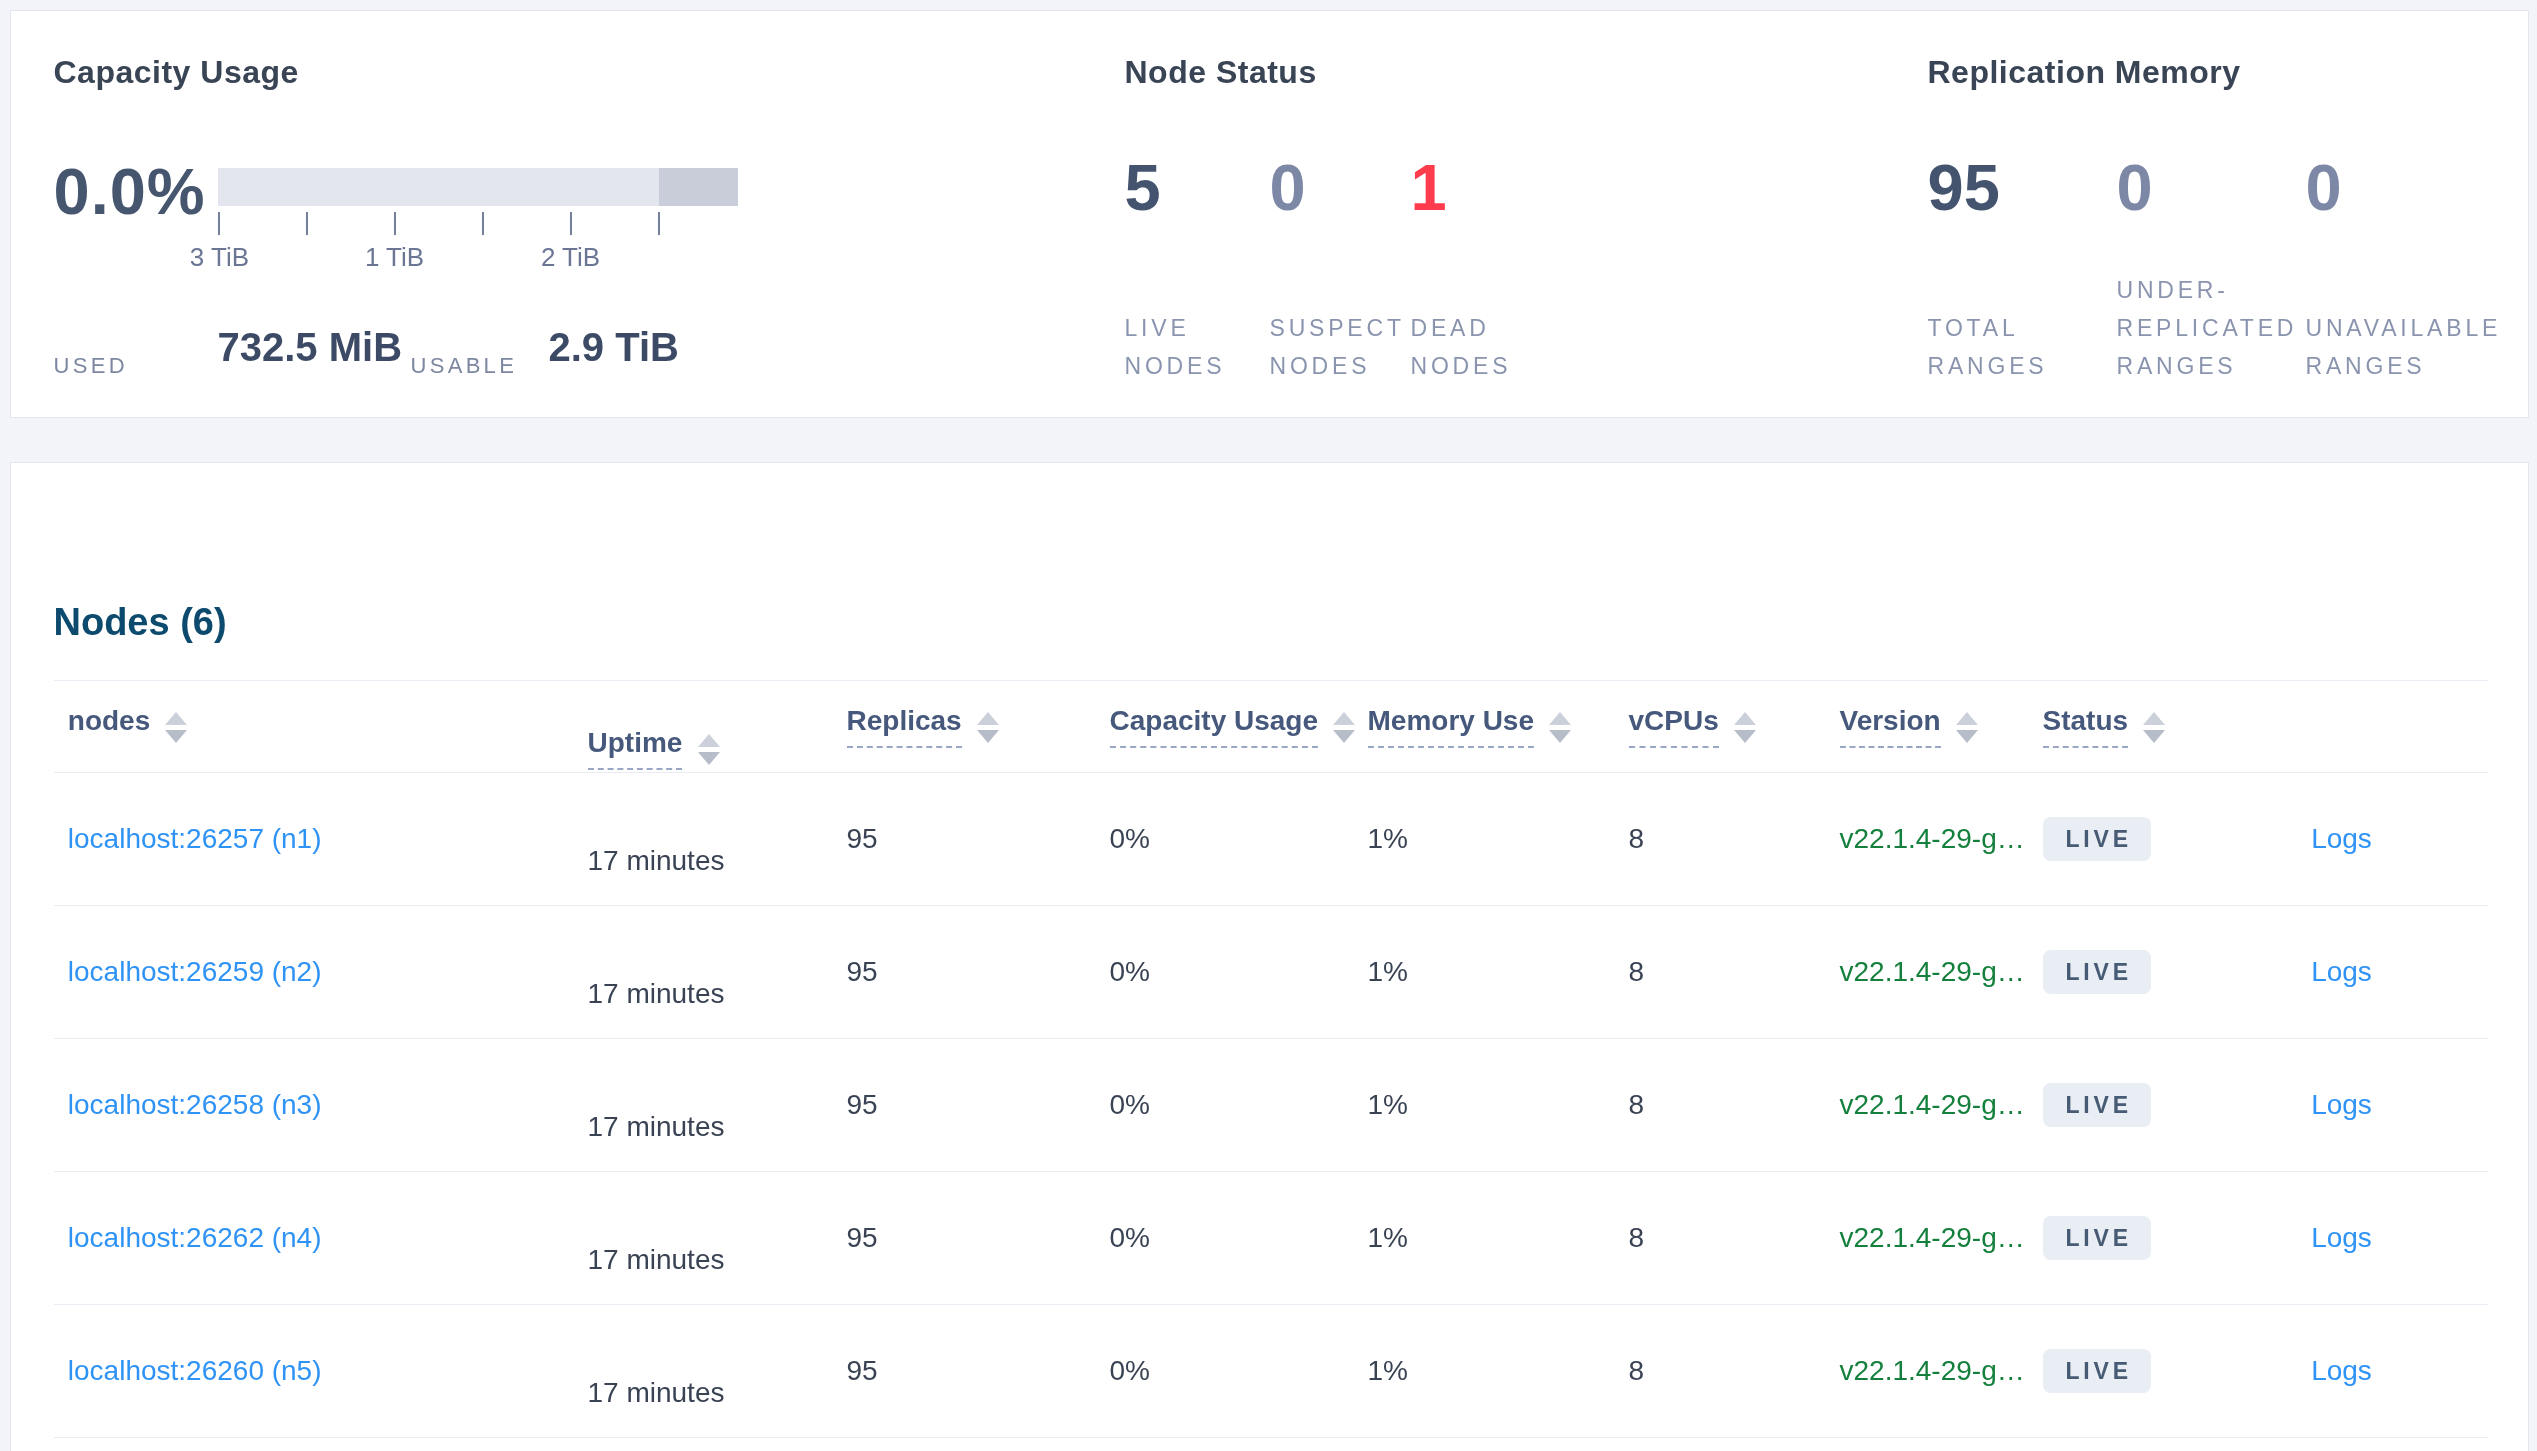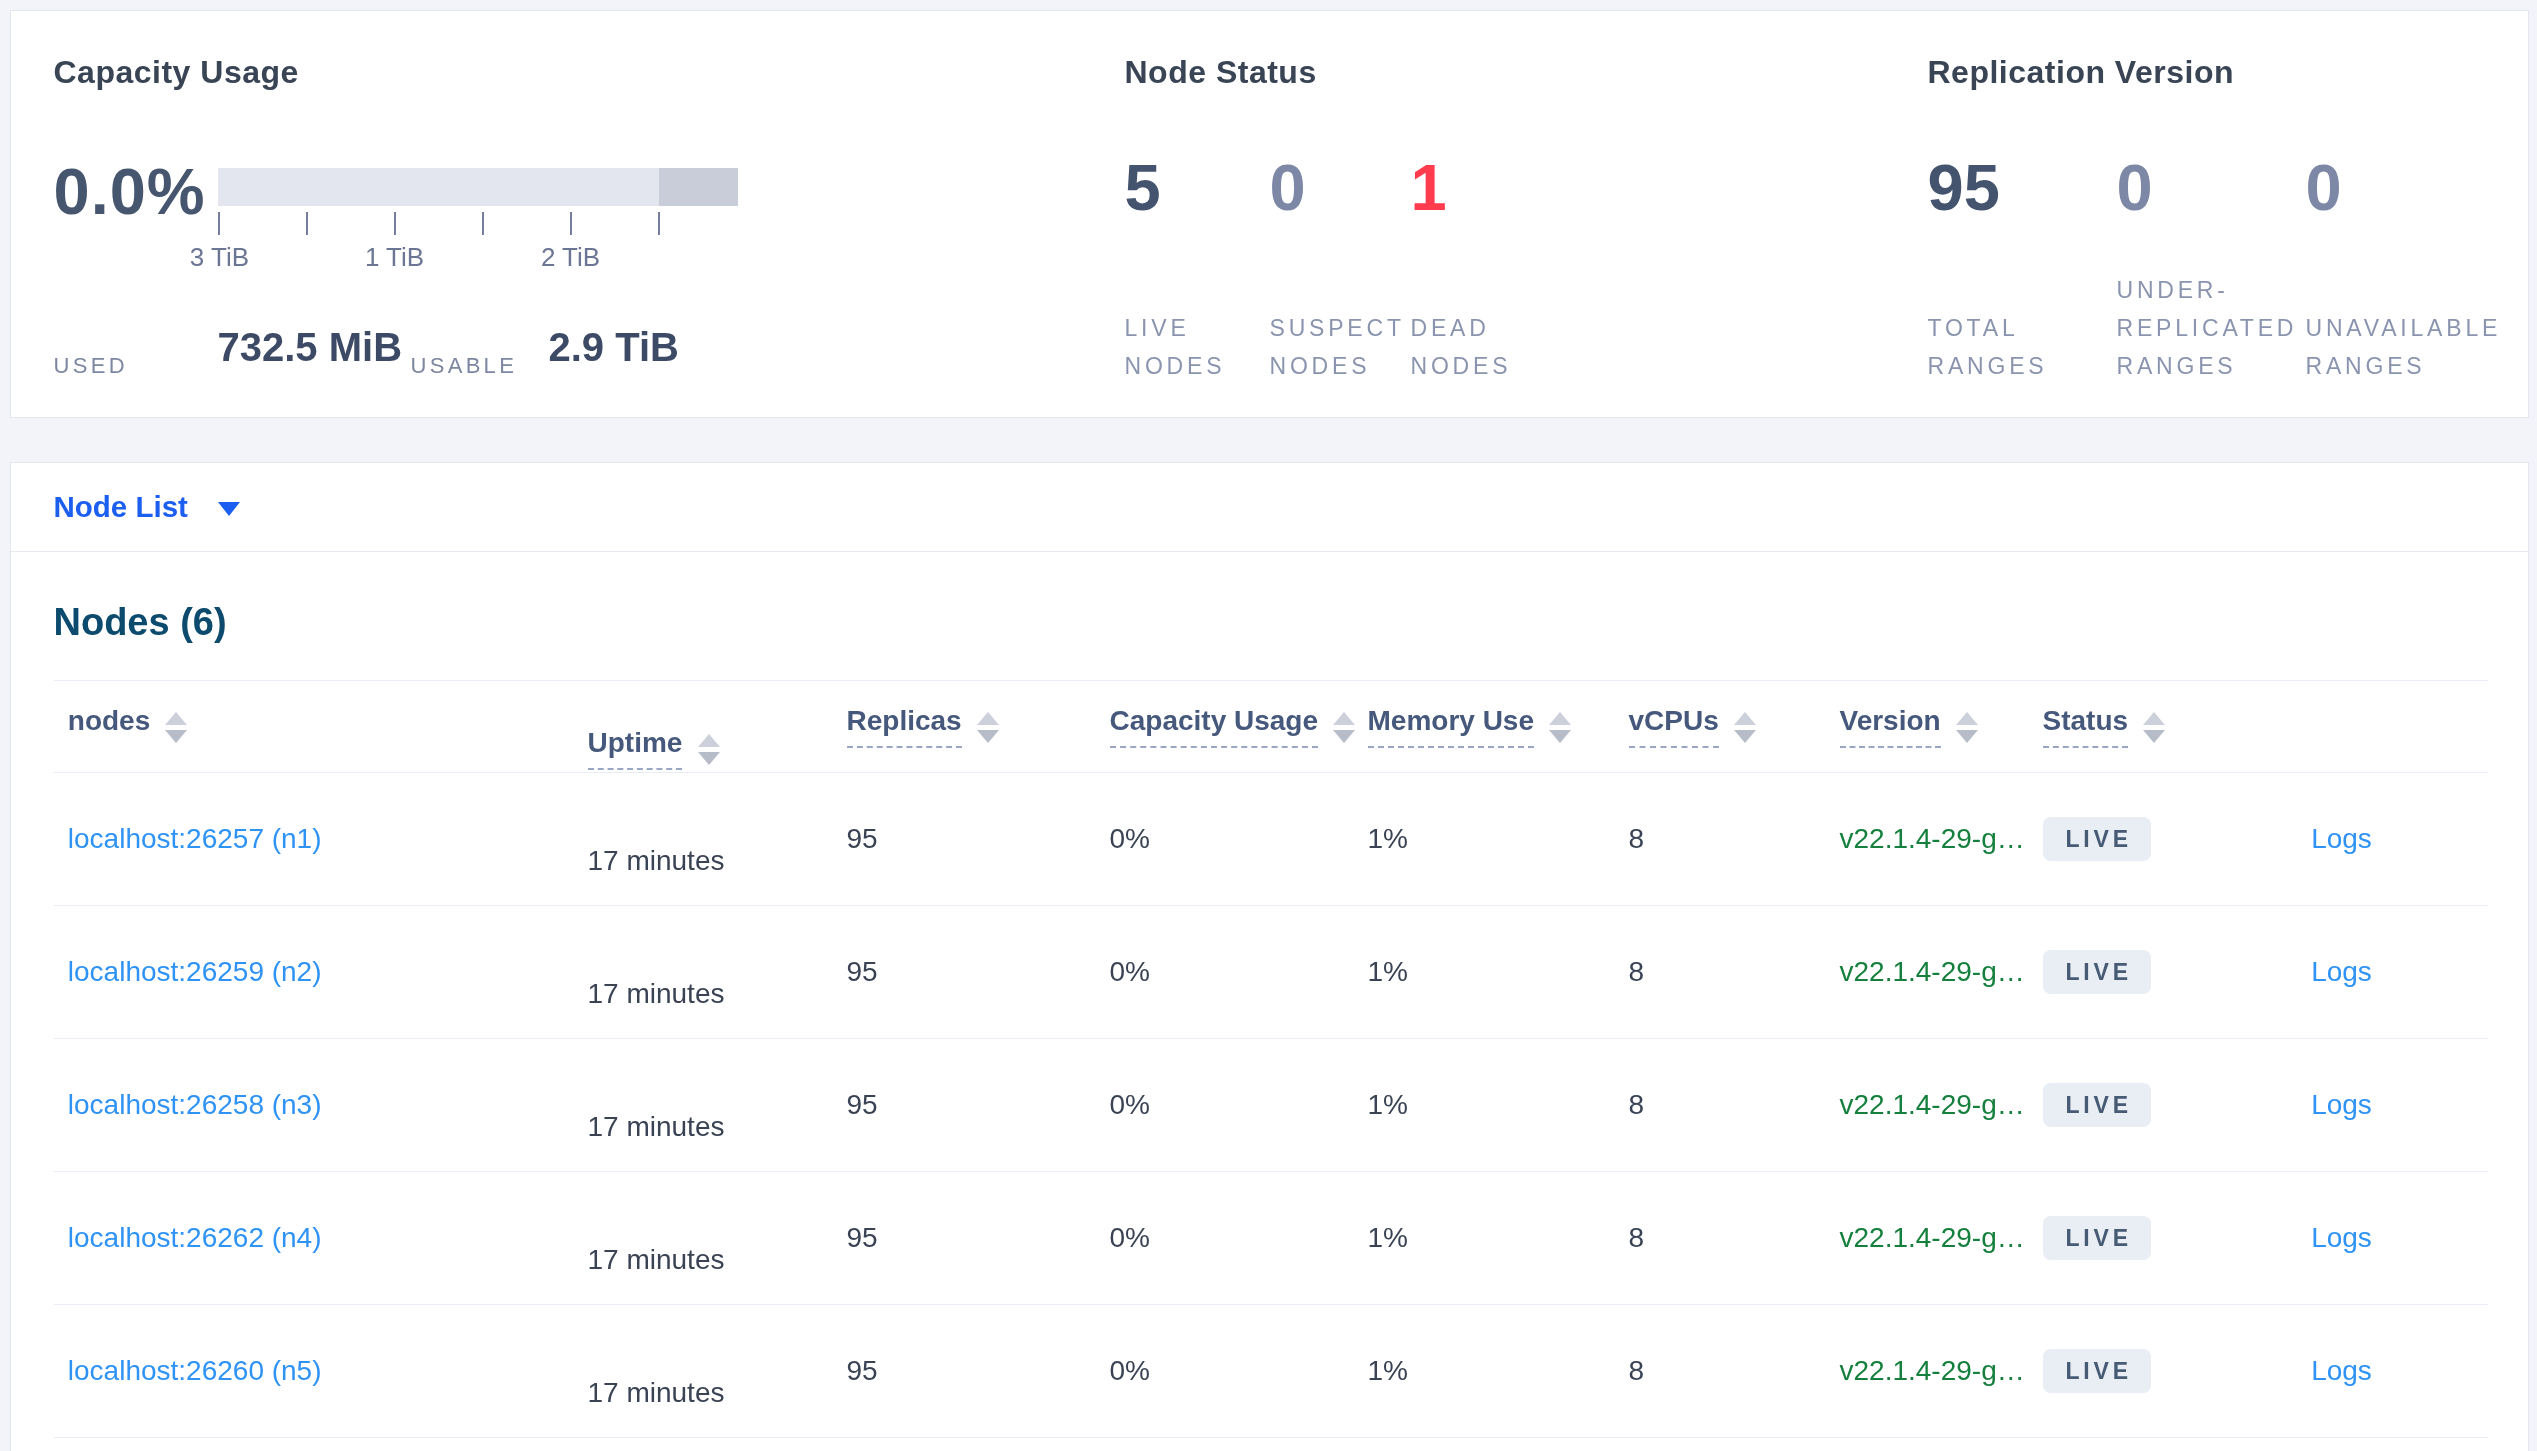--- a/index.html
+++ b/index.html
@@ -177,42 +177,36 @@
       <div class="ns-col3"><span class="stat-number red">1</span></div>
     </div>
     <div class="stat-labels">
       <div class="ns-col"><span class="stat-label">LIVE NODES</span></div>
       <div class="ns-col2"><span class="stat-label">SUSPECT NODES</span></div>
       <div class="ns-col3"><span class="stat-label">DEAD NODES</span></div>
     </div>
   </div>
 
   <div id="replication-section" class="stat-section">
-    <div class="section-title">Replication Version</div>
+    <div class="section-title">Replication Memory</div>
     <div class="stat-numbers">
       <div class="rp-col"><span class="stat-number">95</span></div>
       <div class="rp-col"><span class="stat-number muted">0</span></div>
       <div class="rp-col3"><span class="stat-number muted">0</span></div>
     </div>
     <div class="stat-labels">
       <div class="rp-col"><span class="stat-label">TOTAL RANGES</span></div>
       <div class="rp-col"><span class="stat-label">UNDER-REPLICATED RANGES</span></div>
       <div class="rp-col3"><span class="stat-label">UNAVAILABLE RANGES</span></div>
     </div>
   </div>
 </div>
 
 <div id="list-card" class="card">
 
-  <div id="node-list-bar">
-    <div id="node-list-dropdown">
-      <span id="node-list-label">Node List</span>
-      <span class="chevron-down"></span>
-    </div>
-  </div>
 
   <div id="nodes-title">Nodes (6)</div>
 
   <div id="tbl">
 
     <div class="hrow">
       <div class="hcell col-nodes">
         <span class="hlabel">nodes</span><span class="sort-icon">
             <span class="tri-up"></span>
             <span class="tri-down"></span>

